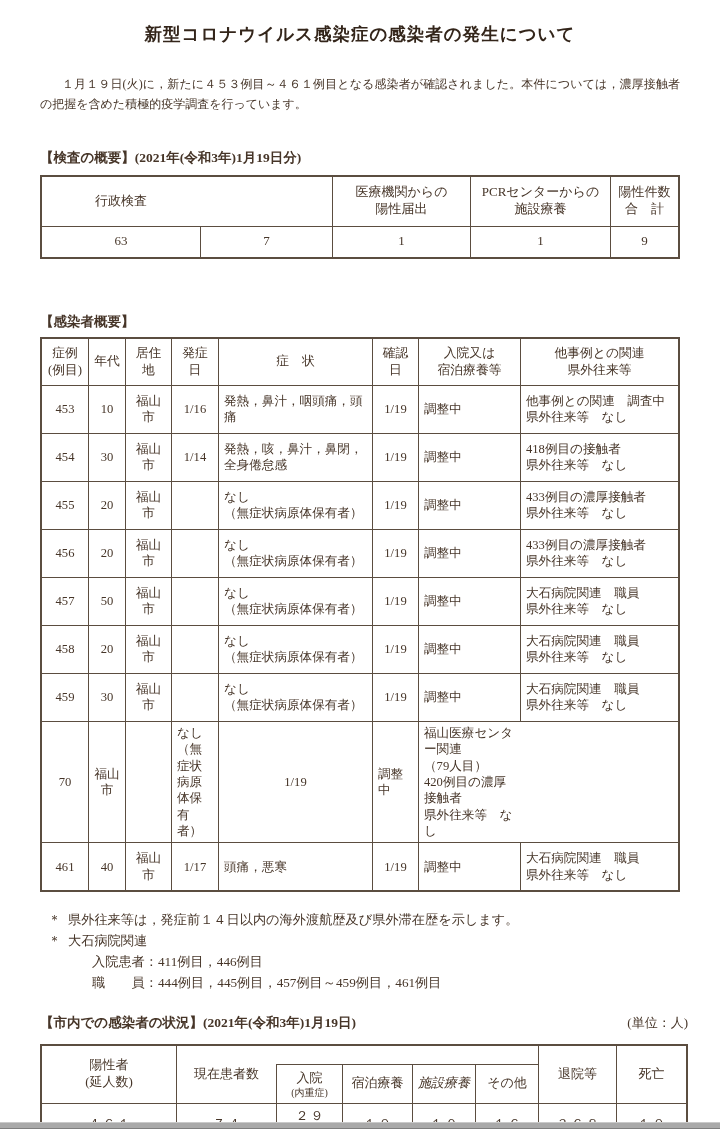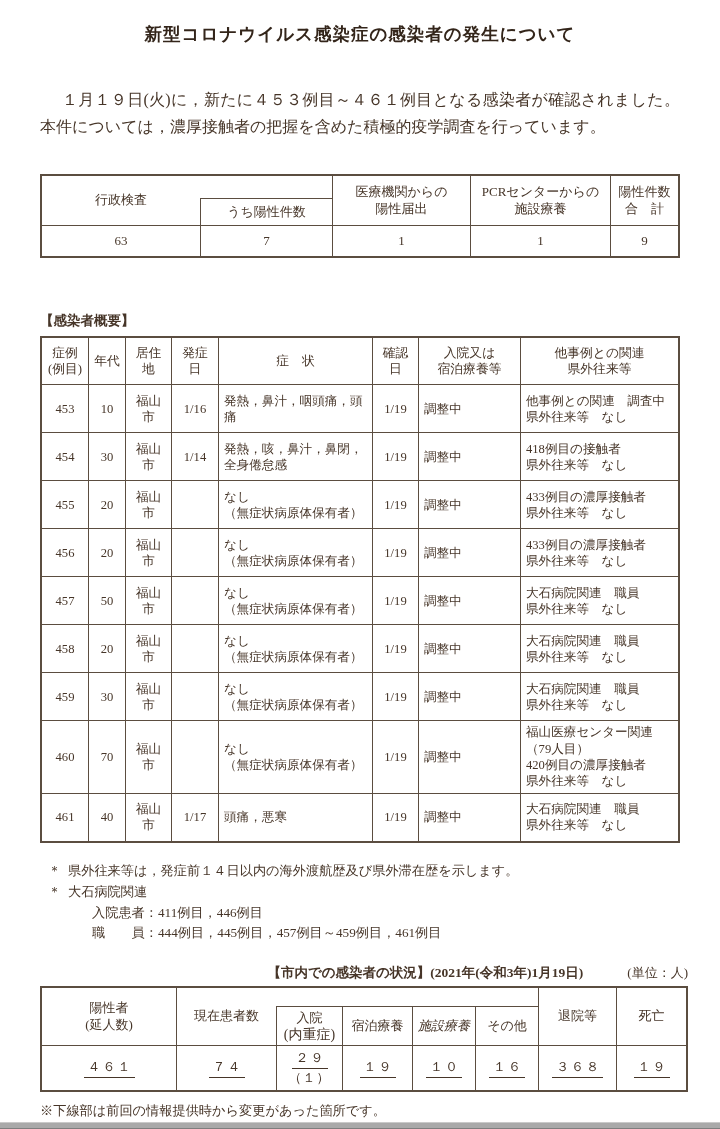--- a/index.html
+++ b/index.html
@@ -21,34 +21,34 @@
   .content{padding:16px 40px 0 40px;}
   h1.doc-title{
     text-align:center;
     font-size:17.5px;
     font-weight:bold;
     color:#33251a;
     letter-spacing:1px;
     margin-top:6px;
   }
   .intro{
-    margin-top:40px;
-    font-size:16px;
+    margin-top:28px;
+    font-size:12px;
     line-height:1.7;
     text-indent:22px;
     text-align:justify;
   }
   .sec-heading{
     font-weight:bold;
     font-size:13.5px;
     margin-bottom:4px;
   }
   .heading-row{
-    display:flex;justify-content:flex-end;align-items:flex-end;
-    width:648px;margin-bottom:4px;gap:44px;
+    display:flex;justify-content:space-between;align-items:flex-end;
+    width:648px;margin-bottom:12px;gap:44px;
   }
 
   
   .cell{
     display:flex;align-items:center;justify-content:center;
     text-align:center;white-space:pre-line;
     line-height:1.3;
     padding:3px 5px;
   }
   .cell.left{justify-content:flex-start;text-align:left;}
@@ -106,21 +106,21 @@
   .t3 .hA{grid-column:1;grid-row:1/3;}
   .t3 .hB{grid-column:2;grid-row:1/3;}
   .t3 .strip3{grid-column:3/7;grid-row:1;}
   .t3 .s1{grid-column:3;grid-row:2;}
   .t3 .s2{grid-column:4;grid-row:2;}
   .t3 .s3{grid-column:5;grid-row:2;font-style:italic;}
   .t3 .s4{grid-column:6;grid-row:2;}
   .t3 .hD{grid-column:7;grid-row:1/3;}
   .t3 .hE{grid-column:8;grid-row:1/3;}
   .t3 .v{grid-row:3;}
-  .subnote{font-size:14px;line-height:1.1;}
+  .subnote{font-size:10px;line-height:1.1;}
   .num{
     letter-spacing:2px;
     border-bottom:1.2px solid var(--ink);
     padding:0 2px 1px 4px;
   }
   .severe{letter-spacing:1px;line-height:1.15;margin-top:2px;}
   .stack{display:flex;flex-direction:column;align-items:center;}
 
   .footnotes{margin-top:8px;font-size:13.2px;line-height:1.65;}
 
@@ -133,24 +133,24 @@
 <body>
 
 <div id="page">
   <div class="content">
 
     <h1 class="doc-title">新型コロナウイルス感染症の感染者の発生について</h1>
 
     <p class="intro">１月１９日(火)に，新たに４５３例目～４６１例目となる感染者が確認されました。本件については，濃厚接触者の把握を含めた積極的疫学調査を行っています。</p>
 
     <div style="margin-top:34px;">
+      <div class="sec-heading">【検査の概要】(2021年(令和3年)1月19日分)</div>
       <div class="t1">
         <div class="cell gyosei">行政検査</div>
         <div class="cell strip1"></div>
-        <div class="cell uchi bl bt">うち陽性件数</div>
         <div class="cell iryo bl">医療機関からの
 陽性届出</div>
         <div class="cell pcr bl">PCRセンターからの
 施設療養</div>
         <div class="cell gokei bl">陽性件数
 合　計</div>
         <div class="cell v bt" style="grid-column:1">63</div>
         <div class="cell v bt bl" style="grid-column:2">7</div>
         <div class="cell v bt bl" style="grid-column:3">1</div>
         <div class="cell v bt bl" style="grid-column:4">1</div>
@@ -251,21 +251,20 @@
               <div class="cell bl">福山市</div>
               <div class="cell bl"></div>
               <div class="cell bl left">なし
 （無症状病原体保有者）</div>
               <div class="cell bl">1/19</div>
               <div class="cell bl left">調整中</div>
               <div class="cell bl left">大石病院関連　職員
 県外往来等　なし</div>
             </div>
             <div class="t2-grid t2-row">
-              <div class="cell bl">460</div>
               <div class="cell bl">70</div>
               <div class="cell bl">福山市</div>
               <div class="cell bl"></div>
               <div class="cell bl left">なし
 （無症状病原体保有者）</div>
               <div class="cell bl">1/19</div>
               <div class="cell bl left">調整中</div>
               <div class="cell bl left">福山医療センター関連
 （79人目）
 420例目の濃厚接触者

